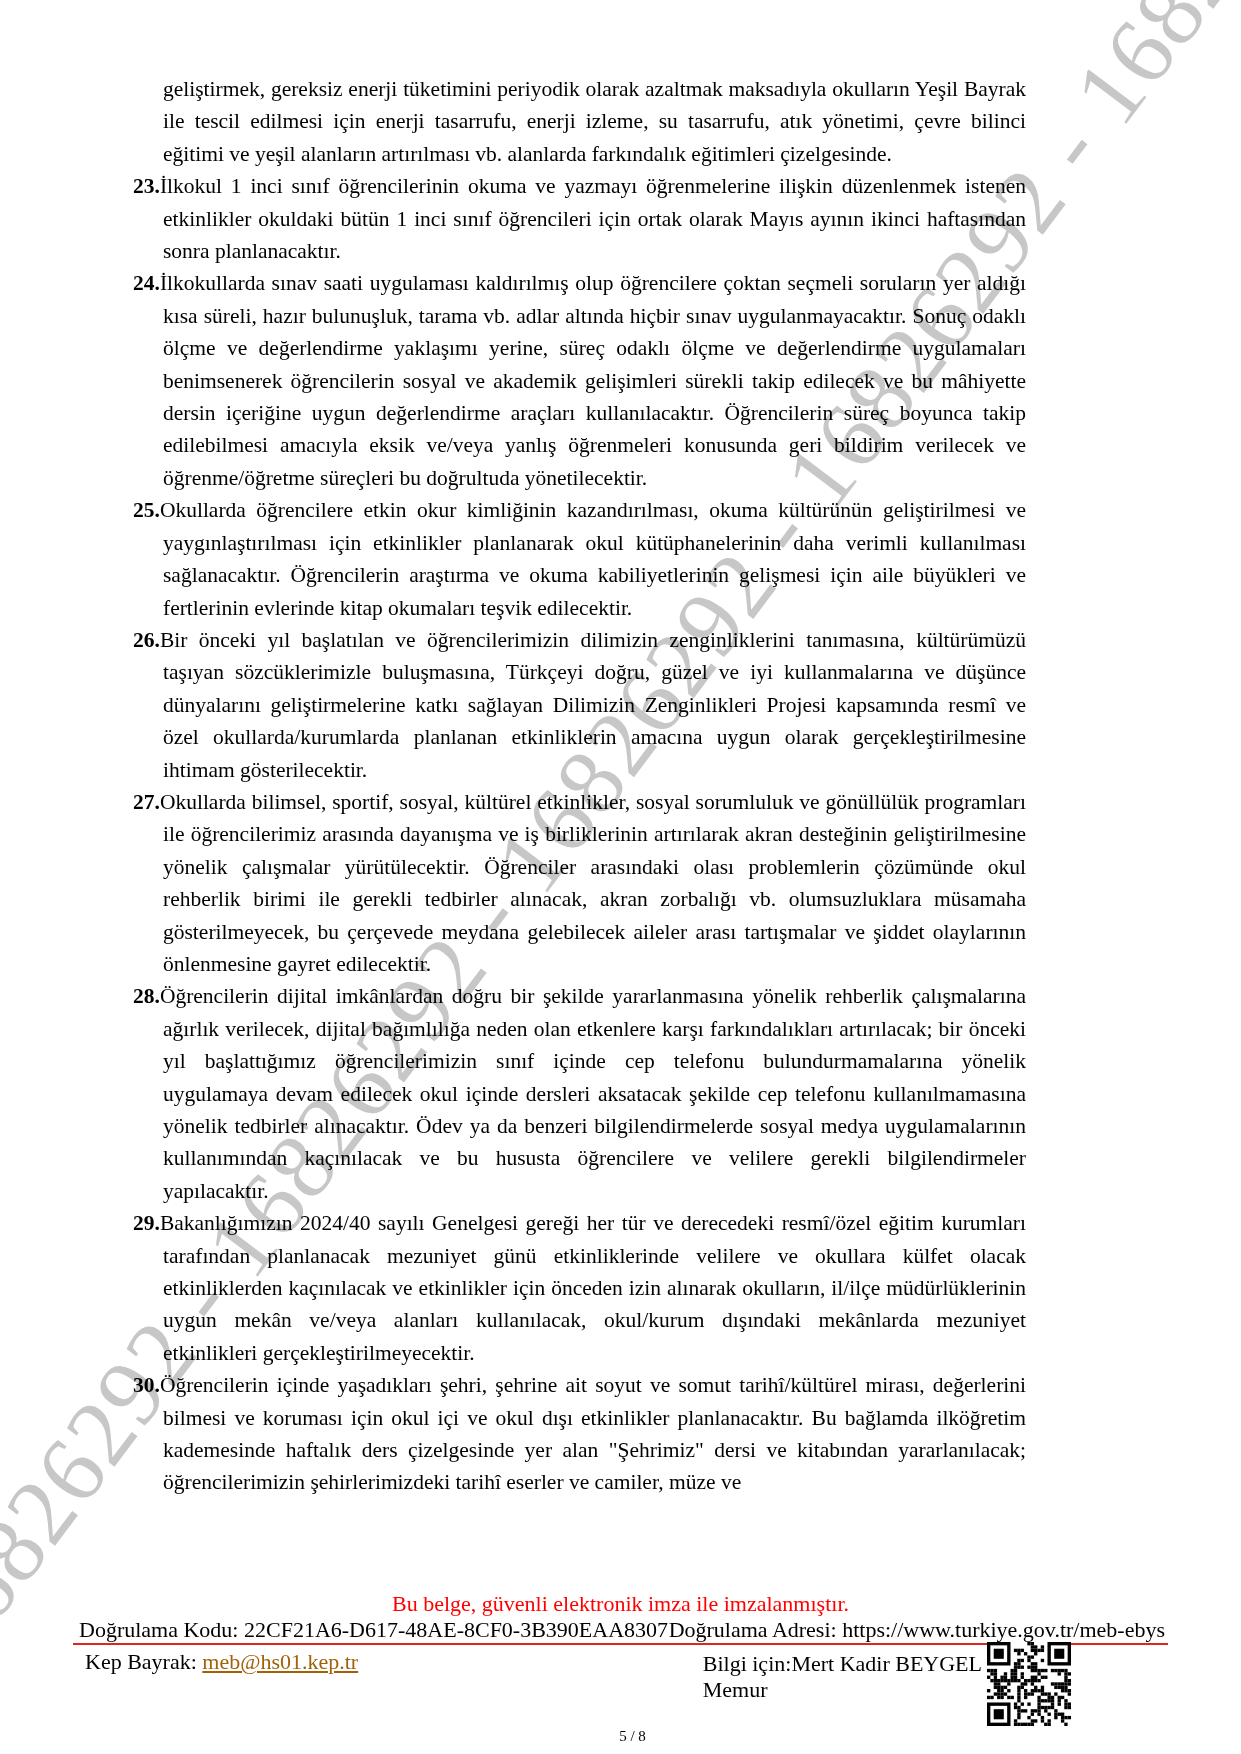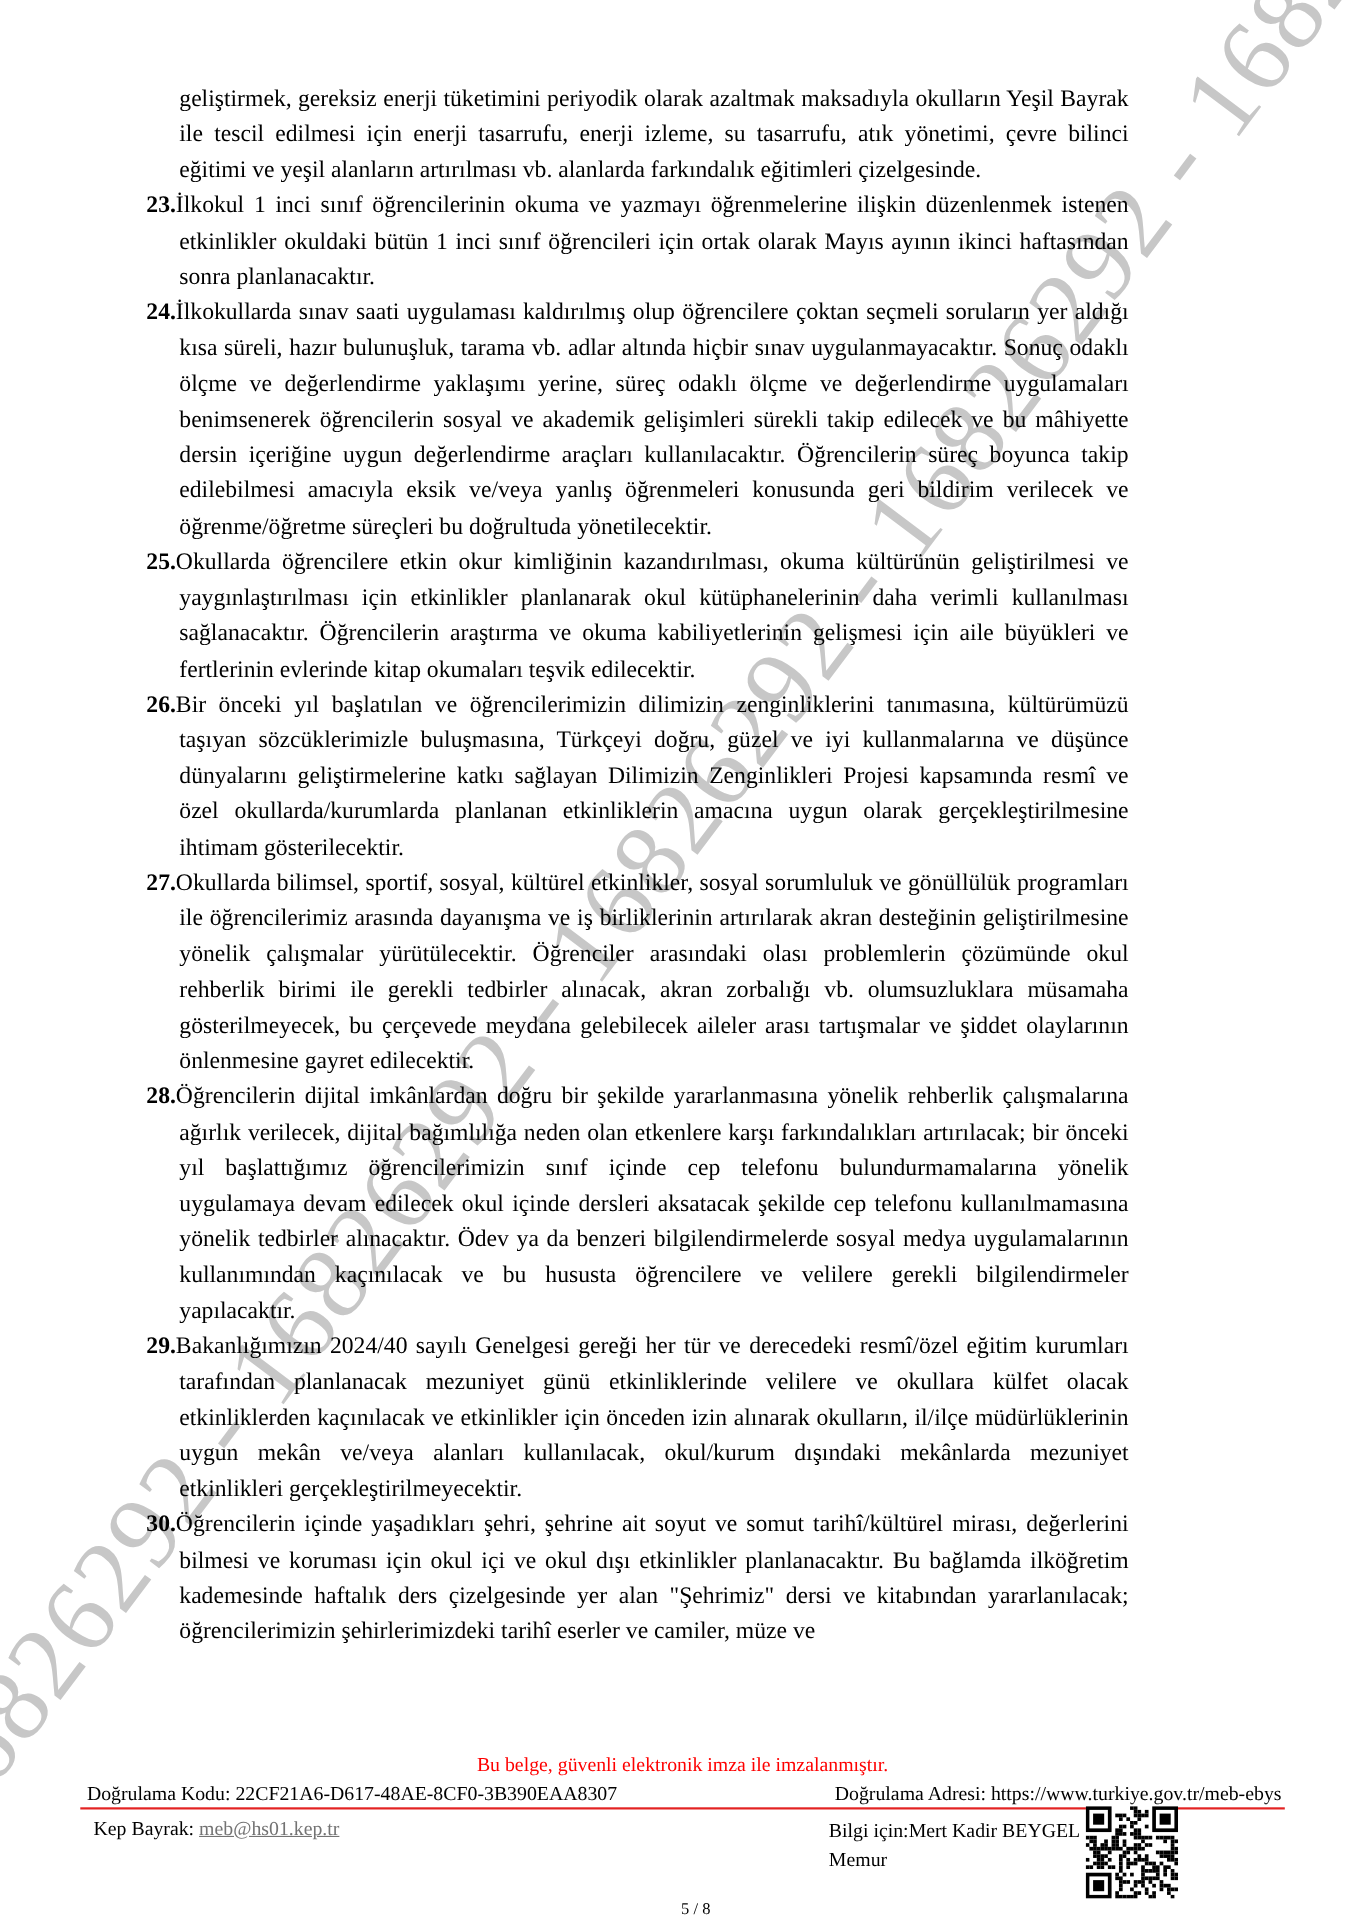--- a/index.html
+++ b/index.html
@@ -36,21 +36,21 @@
     line-height: 32.4px;
     text-align: justify;
   }
   .cont-para { padding-left: 30px; }
   .item { padding-left: 30px; text-indent: -30px; }
   .item .num { display: inline; font-weight: bold; }
   .footer {
     position: absolute;
     left: 0; top: 1593px; width: 1241px;
     z-index: 1;
-    font-size: 18px;
+    font-size: 22px;
     line-height: 22px;
   }
   .sig-notice {
     text-align: center;
     color: #fe0000;
     margin-bottom: 4px;
   }
   .verify-row {
     position: relative;
     margin: 0 76px;
@@ -63,21 +63,21 @@
     border: 0;
     border-top: 2px solid #e32222;
     height: 0;
   }
   .kep-row {
     position: relative;
     margin: 2px 76px 0 76px;
     height: 90px;
   }
   .kep-left { position: absolute; left: 9px; top: 4px; }
-  .kep-link { color: #737373; text-decoration: underline; }
+  .kep-link { color: #a16207; text-decoration: underline; }
   .contact-block {
     position: absolute;
     right: 183px;
     top: 4px;
     text-align: left;
     line-height: 26px;
   }
   .qr {
     position: absolute;
     right: 94px;

